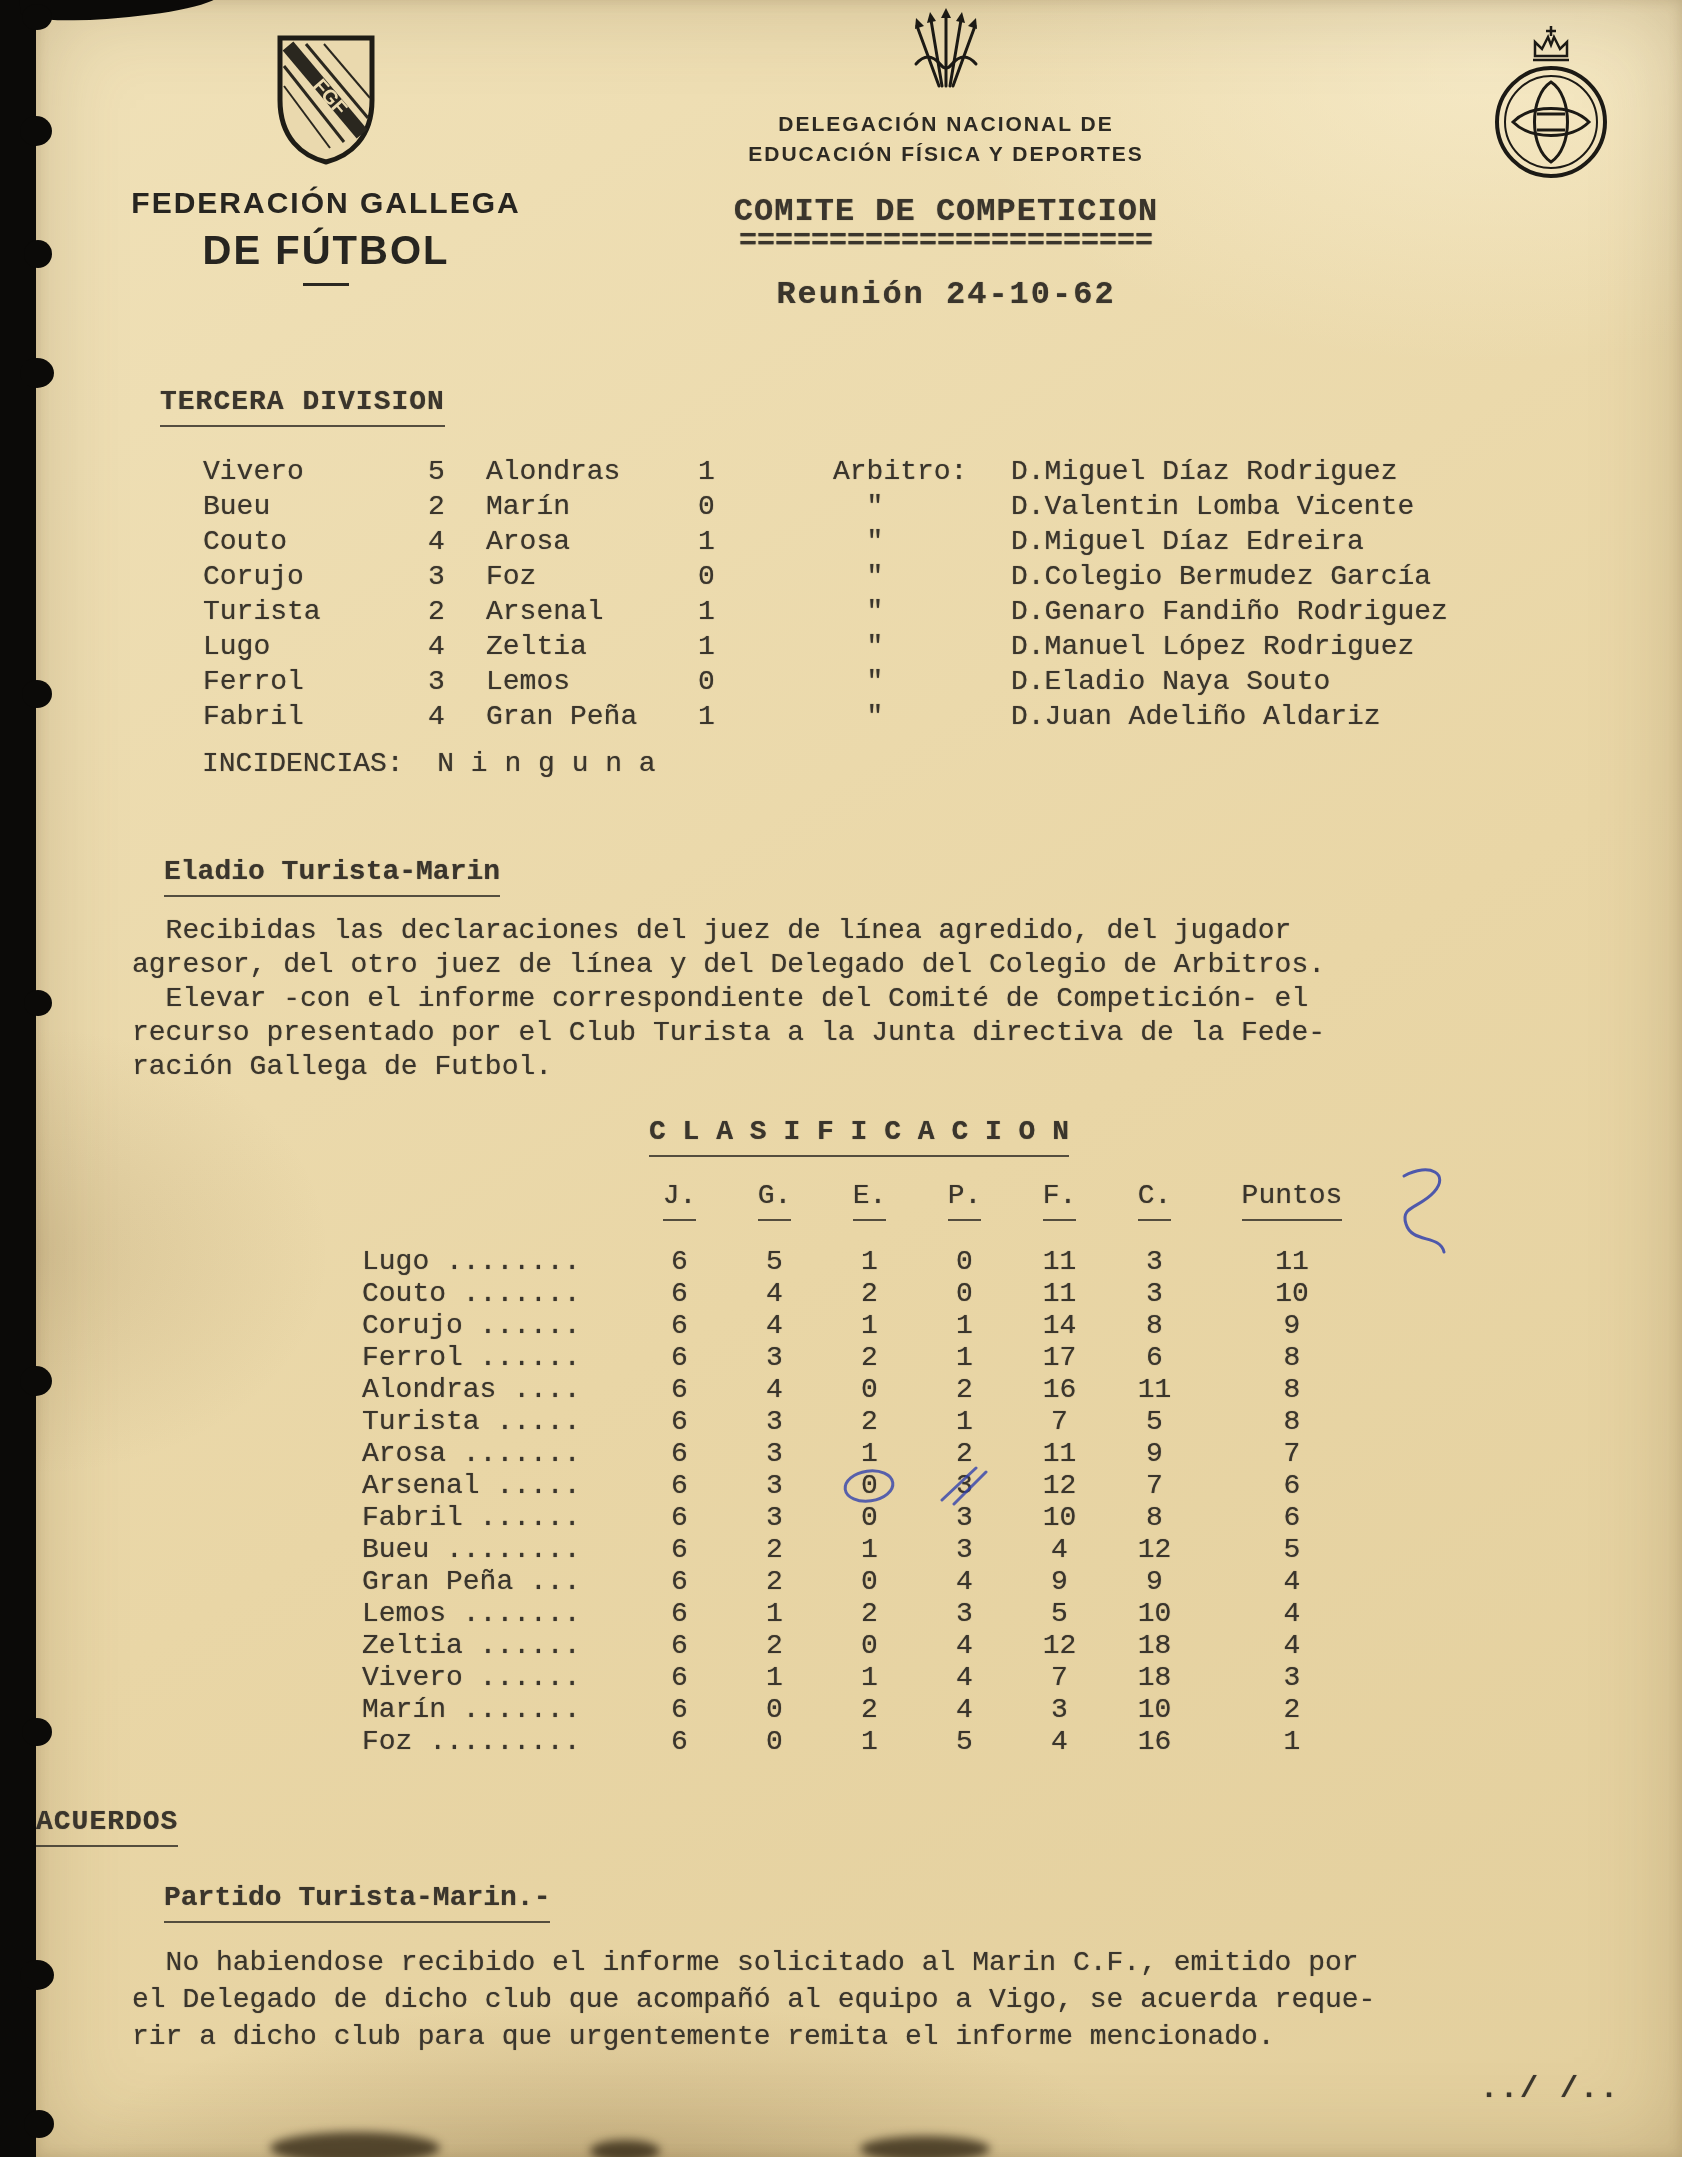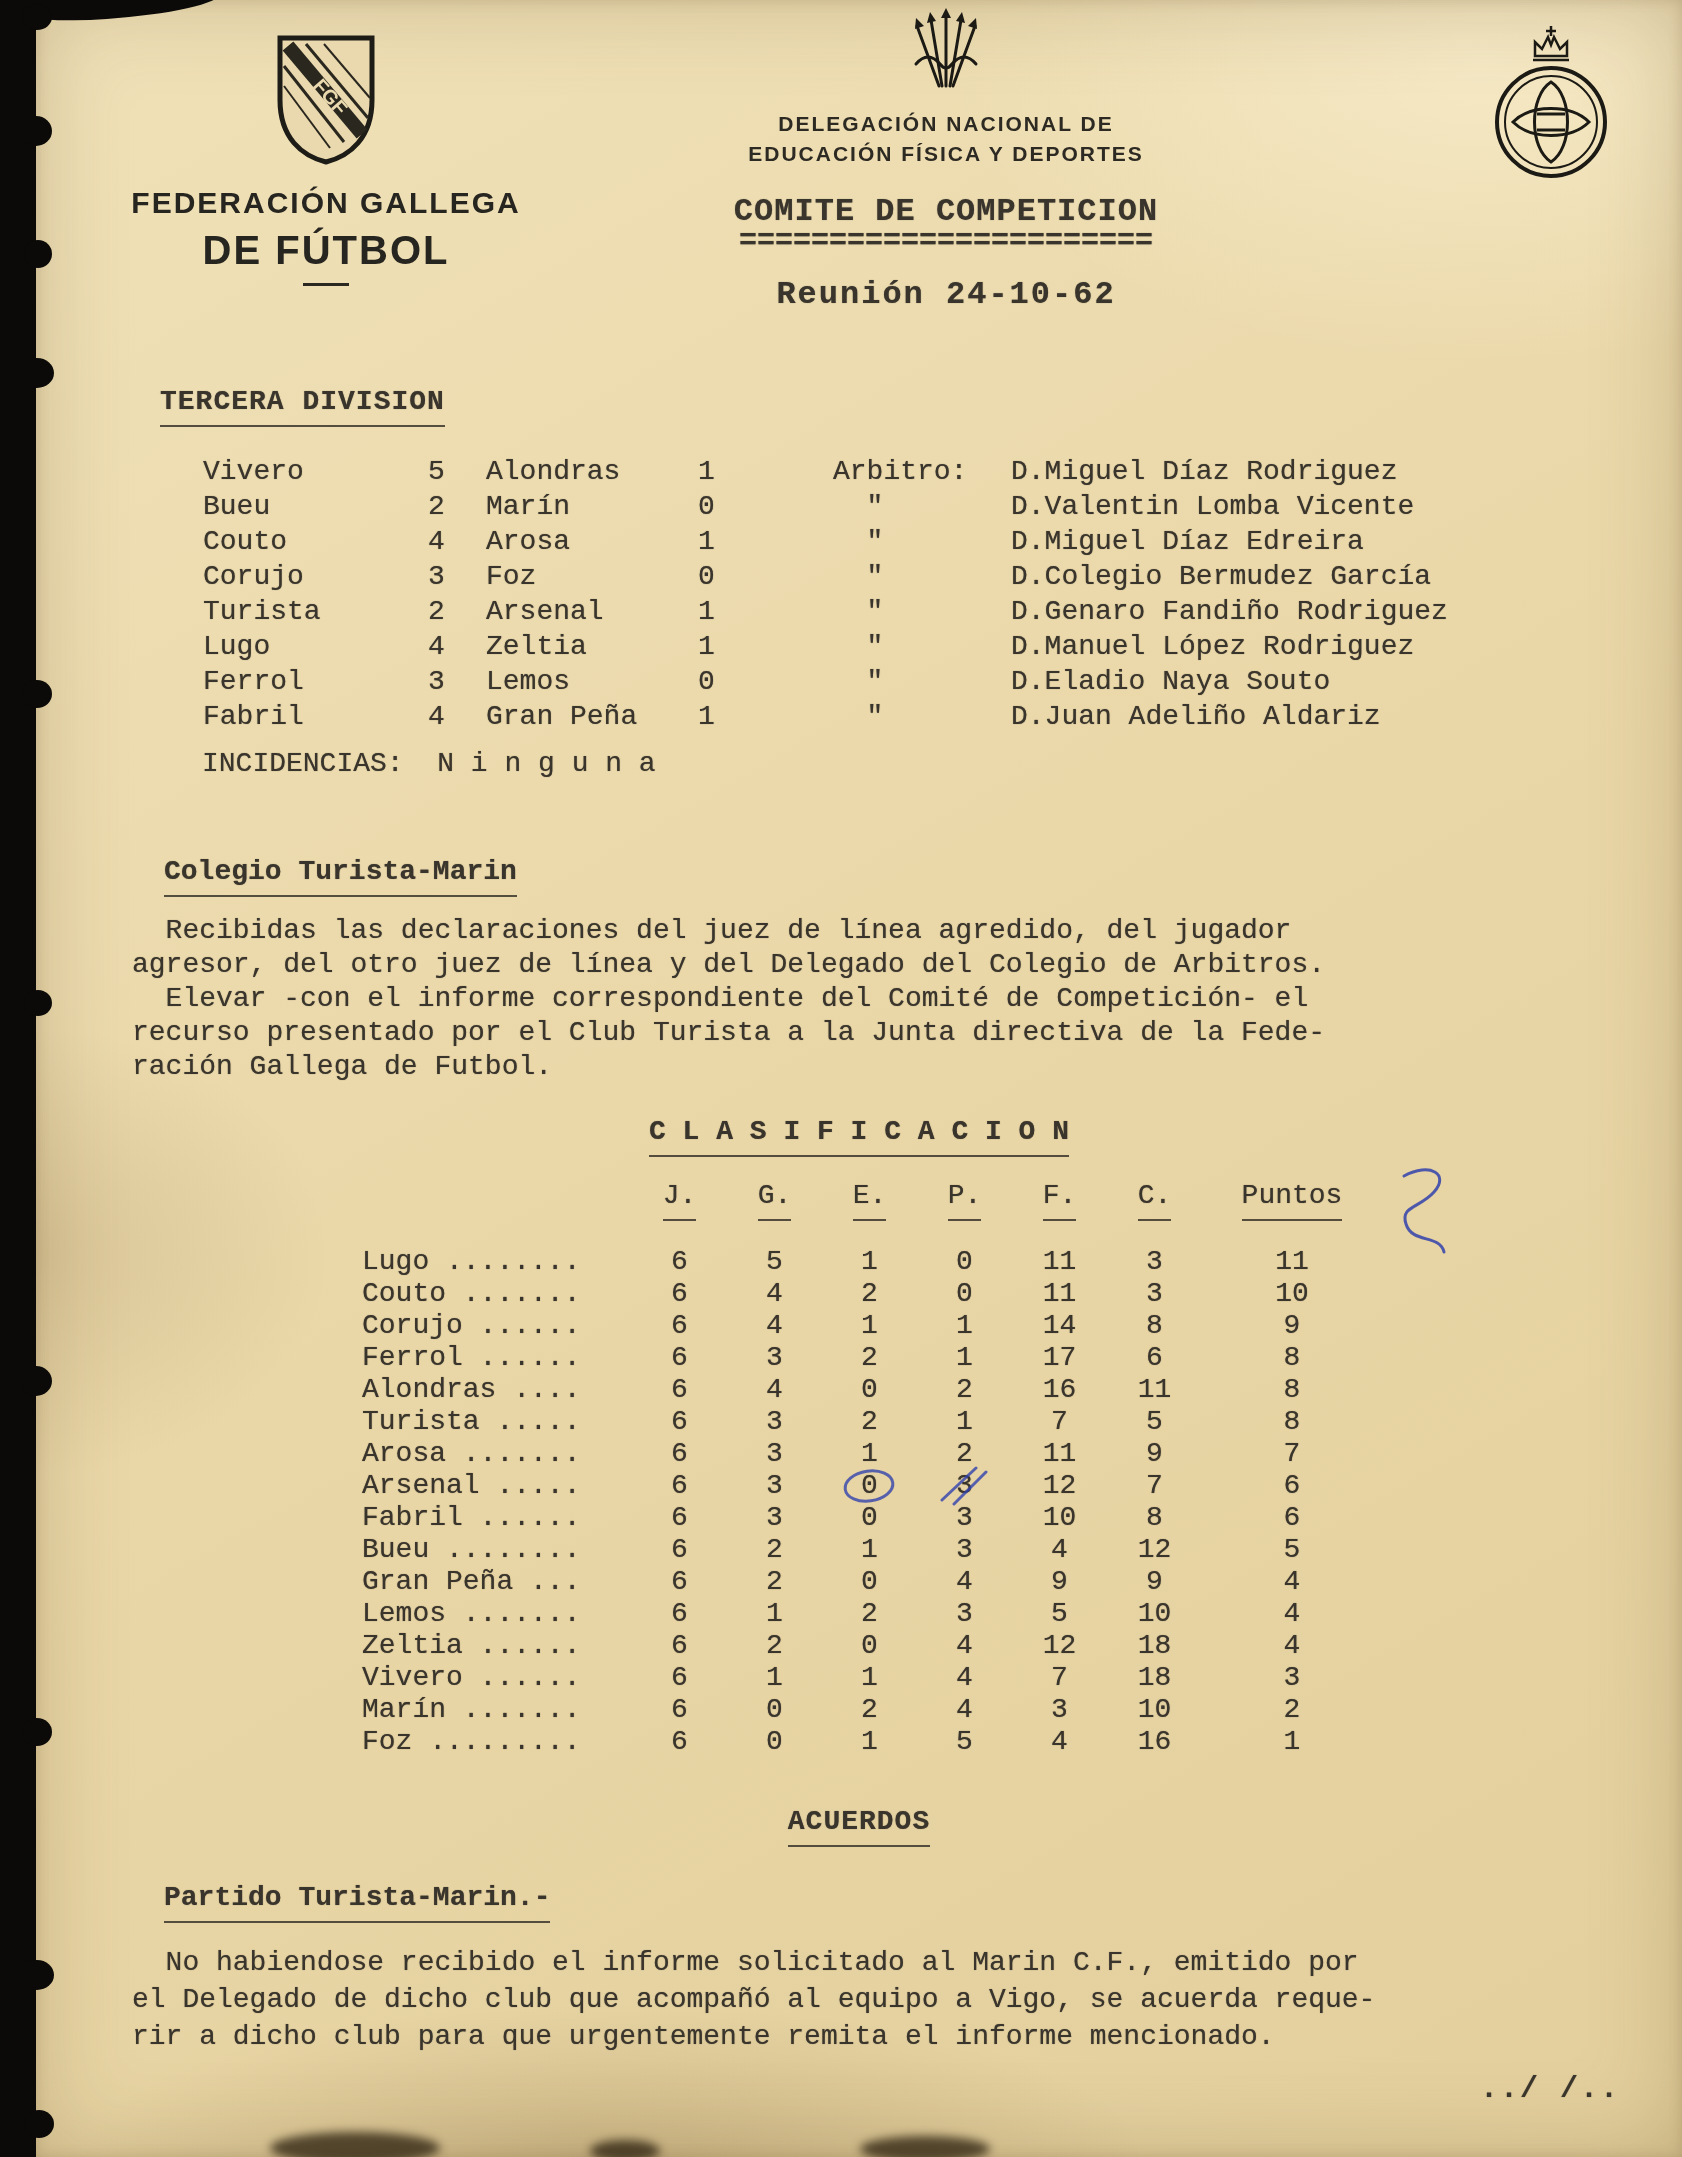--- a/index.html
+++ b/index.html
@@ -52,21 +52,21 @@
 
   .pos-standings-title { left:0; top:1116px; width:1646px; text-align:center; font-weight:700; }
   .standings-head { left:326px; top:1180px; display:grid;
                     grid-template-columns:270px repeat(6,95px) 180px; }
   .standings-head .num { text-align:center; }
   .standings-rows { left:326px; top:1246px; }
   .st-row { display:grid; grid-template-columns:270px repeat(6,95px) 180px; line-height:32px; }
   .st-row .team { white-space:pre; }
   .st-row .num  { text-align:center; }
 
-  .pos-acuerdos-title { left:0; top:1806px; width:1646px; text-align:center; font-weight:700; letter-spacing:1px; }
+  .pos-acuerdos-title { left:0; top:1806px; width:1646px; font-weight:700; letter-spacing:1px; }
   .pos-acuerdos-partido { left:128px; top:1882px; font-weight:700; }
   .pos-acuerdos-body { left:96px; top:1944px; line-height:37px; white-space:pre; }
   .pos-footer-mark { left:1444px; top:2072px; font-size:30px; font-weight:700; letter-spacing:2px; }
 
   
   .notch { position:absolute; background:#0b0a08; border-radius:50%; z-index:5; }
   .corner-tear { position:absolute; left:20px; top:-12px; width:200px; height:30px;
                  background:#0b0a08; transform:rotate(-4deg); border-radius:0 0 60% 45%; z-index:5; }
   .smudge { position:absolute; background:rgba(42,31,14,0.75); border-radius:50%;
             filter:blur(5px); z-index:4; }
@@ -207,21 +207,21 @@
           <span class="cell">Gran Peña</span>
           <span class="cell">1</span>
           <span class="cell">  "</span>
           <span class="cell">D.Juan Adeliño Aldariz</span>
         </div>
     </div>
 
     <div class="sec tw pos-incidencias">INCIDENCIAS:  N i n g u n a</div>
 
     <div class="sec tw pos-partido-title">
-      <span class="u">Colegio Turista-Marin</span>
+      <span class="u">Eladio Turista-Marin</span>
     </div>
 
     <div class="sec tw pos-partido-body">  Recibidas las declaraciones del juez de línea agredido, del jugador
 agresor, del otro juez de línea y del Delegado del Colegio de Arbitros.
   Elevar -con el informe correspondiente del Comité de Competición- el
 recurso presentado por el Club Turista a la Junta directiva de la Fede-
 ración Gallega de Futbol.</div>
 
     <div class="sec tw pos-standings-title">
       <span class="u">C L A S I F I C A C I O N</span>

